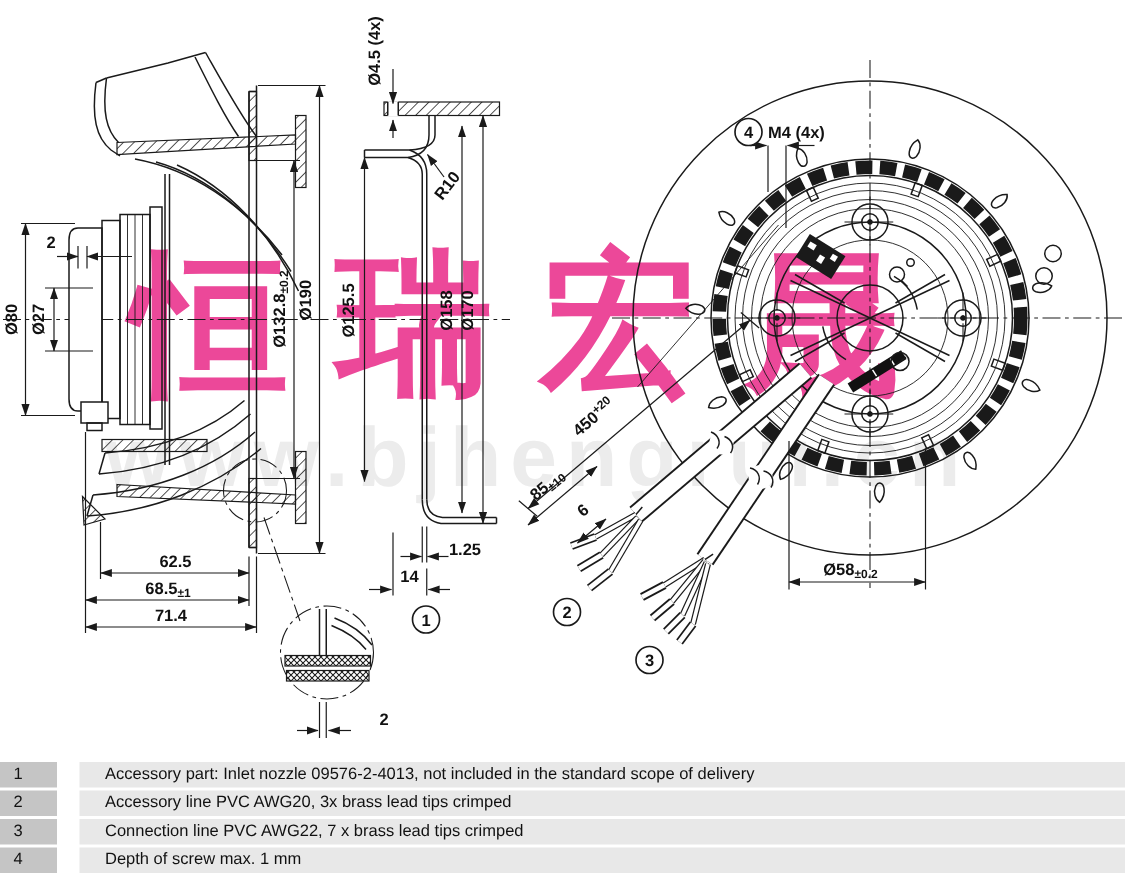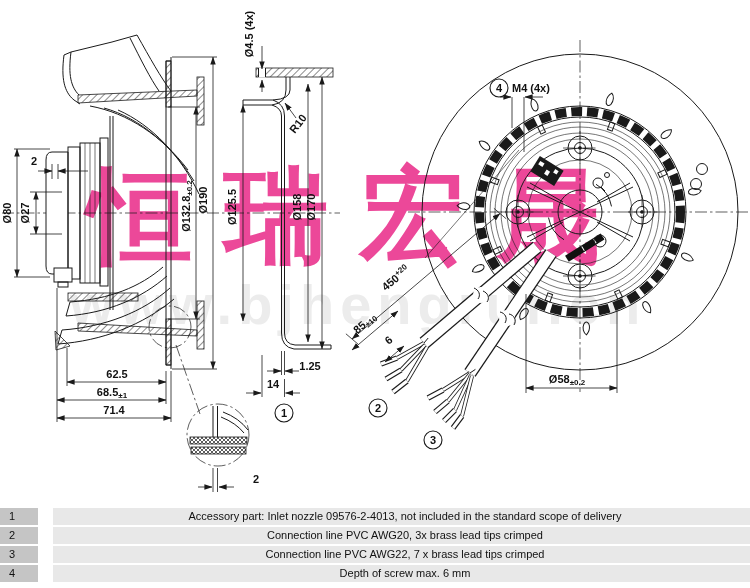--- a/index.html
+++ b/index.html
@@ -23,21 +23,21 @@
   .cob{stroke:#1a1a1a;stroke-width:13.5;fill:none;}
   .cin{stroke:#fff;stroke-width:11;fill:none;}
   .wo{stroke:#1a1a1a;stroke-width:4;fill:none;}
   .wi{stroke:#fff;stroke-width:2.4;fill:none;}
   .to{stroke:#1a1a1a;stroke-width:5.5;fill:none;}
   .ti{stroke:#fff;stroke-width:3.2;fill:none;}
   
   #notes{position:absolute;left:0;top:508px;width:750px;z-index:3;}
   .nrow{display:flex;height:17px;margin-bottom:2px;align-items:center;font-size:11px;color:#111;}
   .nnum{width:38px;height:17px;line-height:17px;background:#c5c5c5;padding-left:9px;box-sizing:border-box;}
-  .ntxt{flex:1;height:17px;line-height:17px;background:#e8e8e8;margin-left:15px;padding-left:7px;text-align:center;}
+  .ntxt{flex:1;height:17px;line-height:17px;background:#e8e8e8;margin-left:15px;padding-left:17px;}
 </style>
 </head>
 <body>
 
 <div id="stage">
 
   <div class="wm-cn">恒瑞宏晟</div>
   <div class="wm-url">www.bjhengrui.cn</div>
 
   <svg width="750" height="506" viewBox="0 0 750 506">
@@ -417,24 +417,24 @@
     </g>
   </svg>
 
   <div id="notes">
     <div class="nrow">
       <div class="nnum">1</div>
       <div class="ntxt">Accessory part: Inlet nozzle 09576-2-4013, not included in the standard scope of delivery</div>
     </div>
     <div class="nrow">
       <div class="nnum">2</div>
-      <div class="ntxt">Connection line PVC AWG20, 3x brass lead tips crimped</div>
+      <div class="ntxt">Accessory line PVC AWG20, 3x brass lead tips crimped</div>
     </div>
     <div class="nrow">
       <div class="nnum">3</div>
       <div class="ntxt">Connection line PVC AWG22, 7 x brass lead tips crimped</div>
     </div>
     <div class="nrow">
       <div class="nnum">4</div>
-      <div class="ntxt">Depth of screw max. 6 mm</div>
+      <div class="ntxt">Depth of screw max. 1 mm</div>
     </div>
   </div>
 </div>
 
 </body></html>

